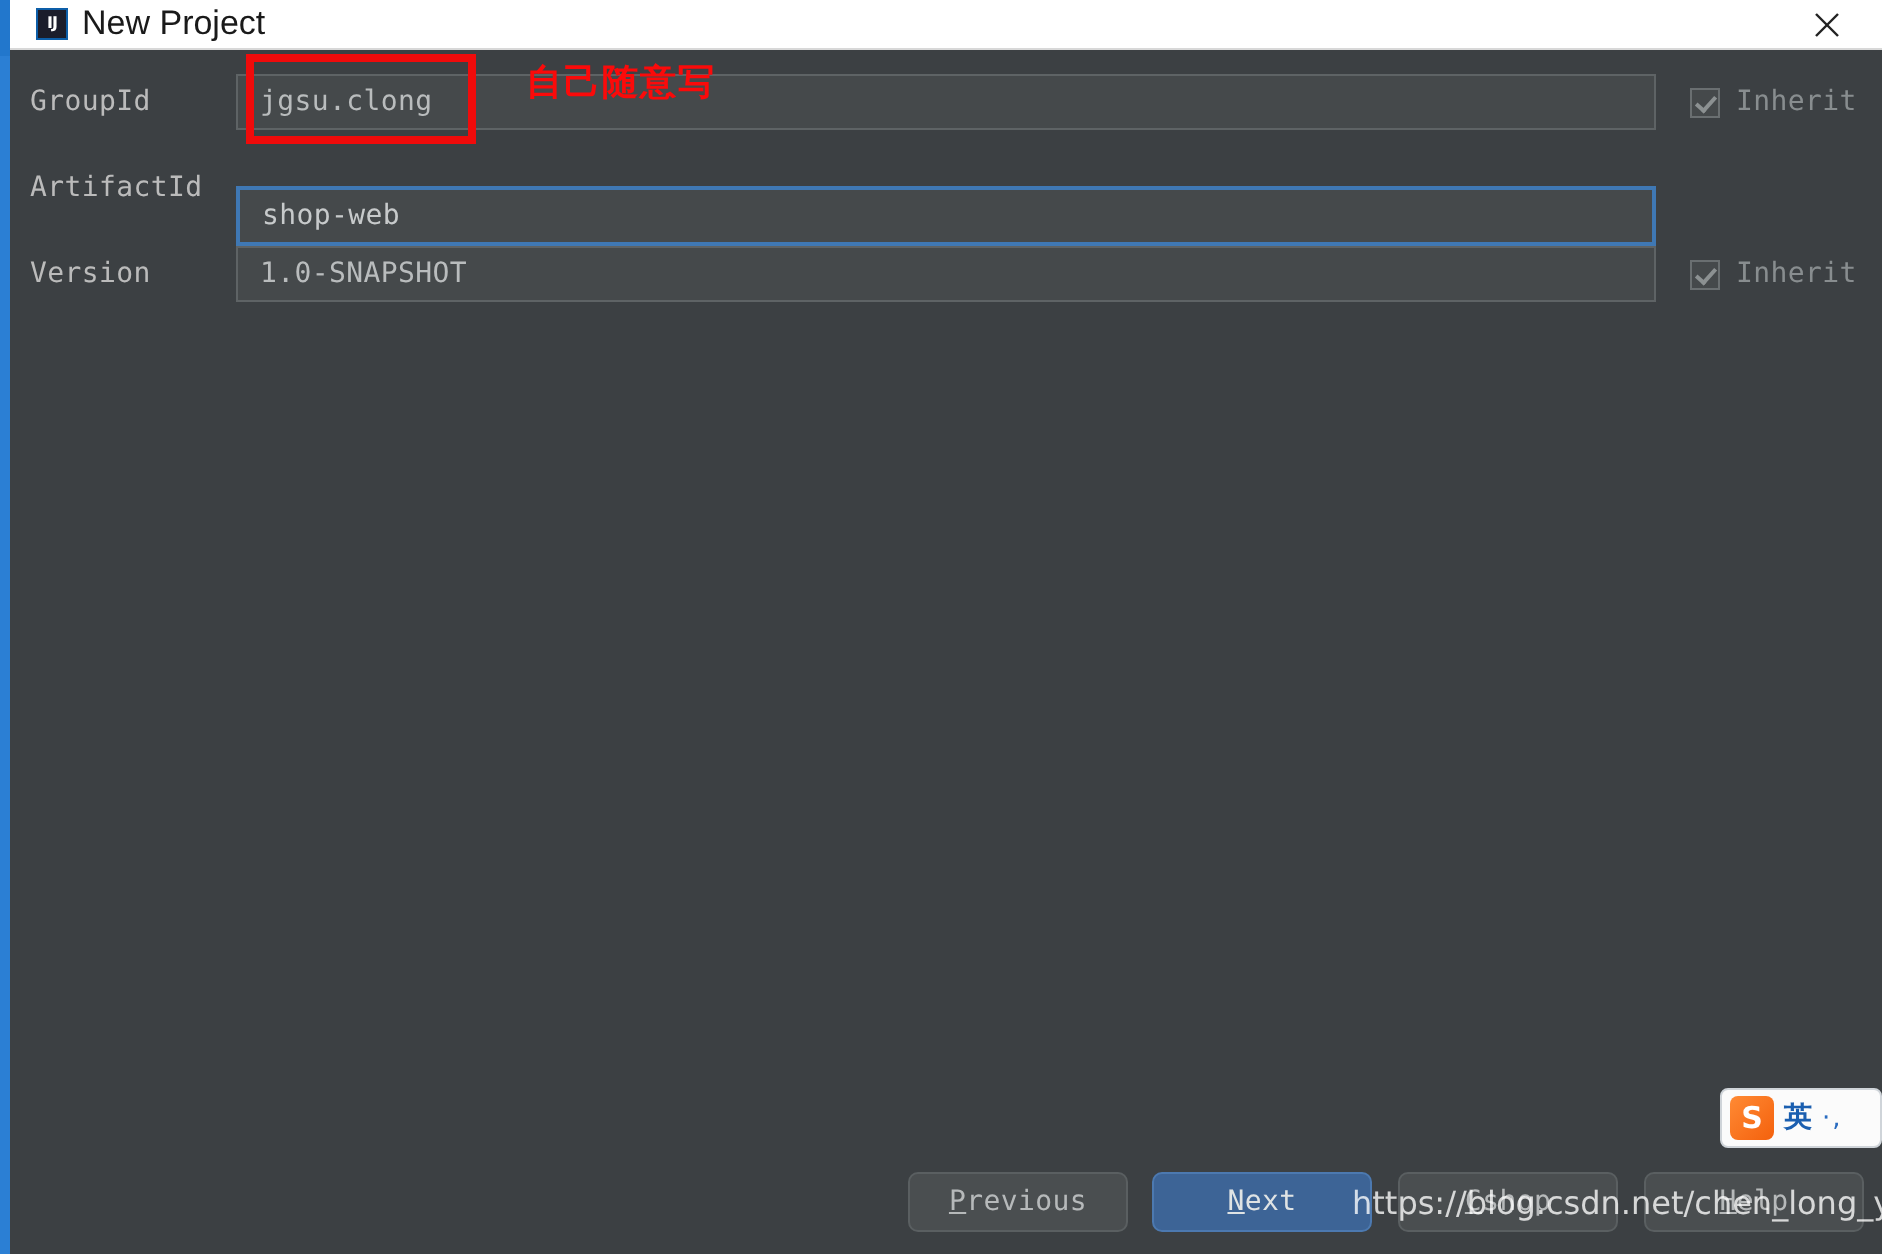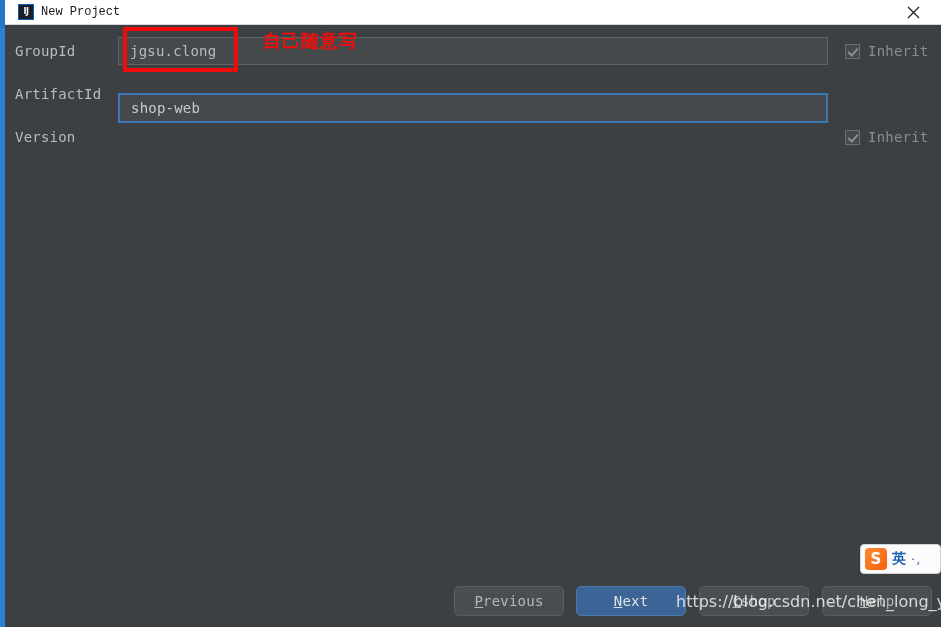--- a/index.html
+++ b/index.html
@@ -63,22 +63,22 @@
     color: #ffffff;
     font-size: 8px;
     font-family: "DejaVu Sans", sans-serif;
     font-weight: bold;
     letter-spacing: -0.5px;
     line-height: 1;
   }
   .titlebar-title {
     position: absolute;
     left: 36px; top: 3px;
-    font-family: Liberation Mono, monospace;
-    font-size: 12px;
+    font-family: Liberation Sans, sans-serif;
+    font-size: 17px;
     color: #1a1a1a;
     line-height: 18px;
     white-space: nowrap;
   }
   .titlebar-close {
     position: absolute;
     right: 8px; top: 0;
     width: 40px; height: 24px;
     display: flex;
     align-items: center;
@@ -325,20 +325,21 @@
       </div>
     </div>
 
     <div class="form-row row-artifact">
       <div class="field-label">ArtifactId</div>
       <input class="field-input focused" type="text" autofocus="" value="shop-web" style="">
     </div>
 
     <div class="form-row row-version">
       <div class="field-label">Version</div>
+      <input class="field-input" type="text" readonly="" value="1.0-SNAPSHOT" style="">
       <div class="inherit-wrap">
         <div class="checkbox"></div>
         <div class="inherit-label">Inherit</div>
       </div>
     </div>
 
     <div class="annot-box"></div>
     <div class="annot-text">自己随意写</div>
 
     <div class="button-bar">

